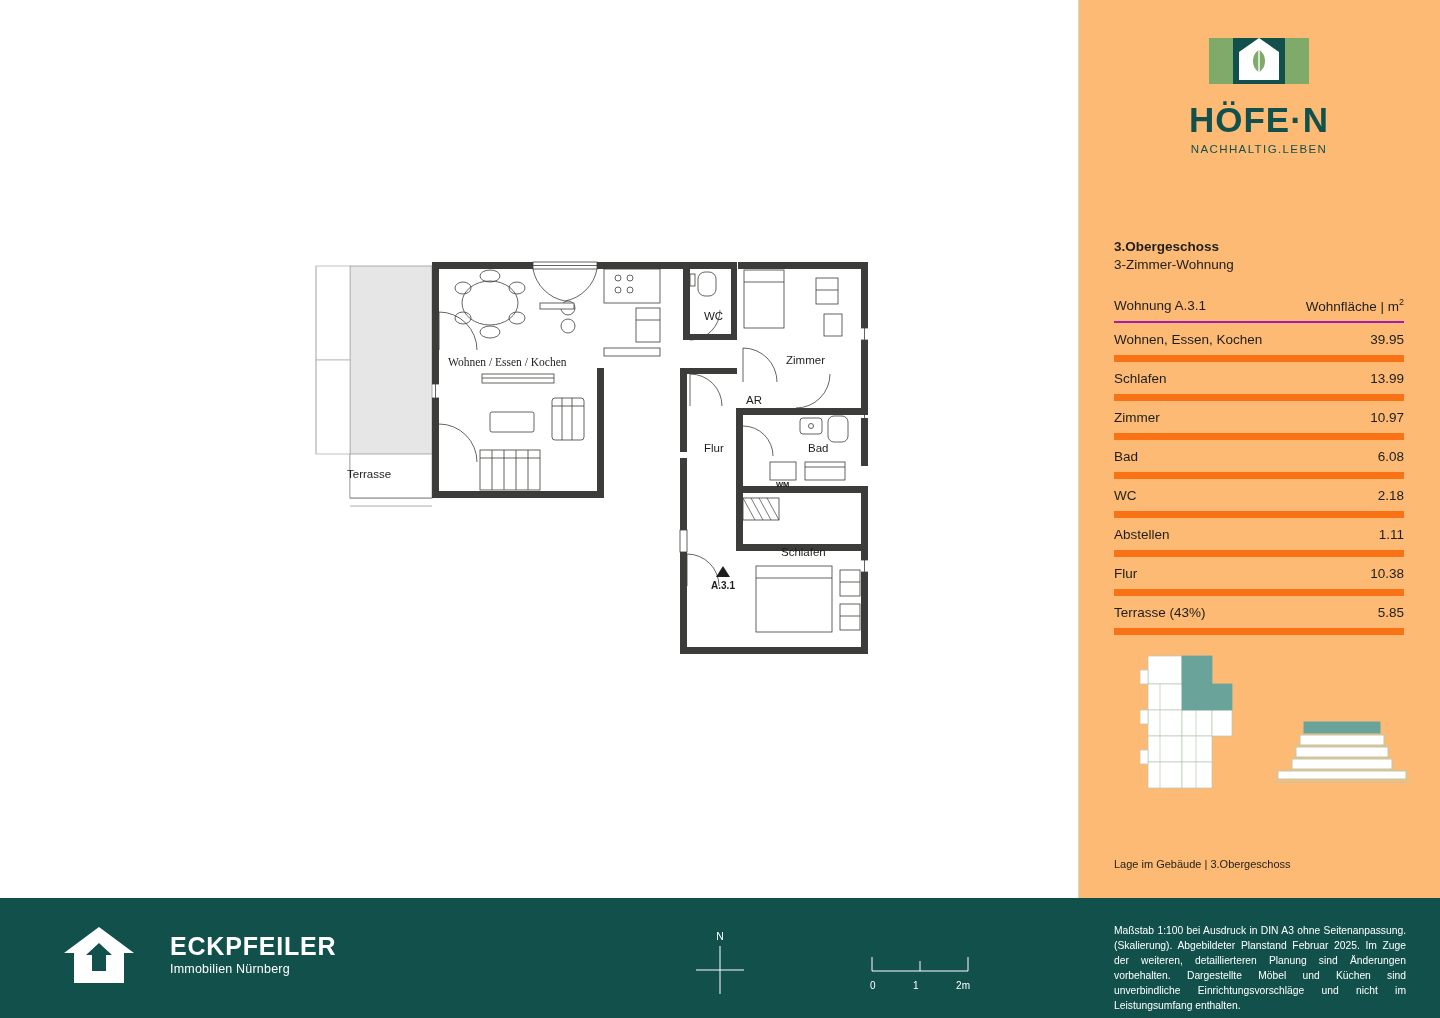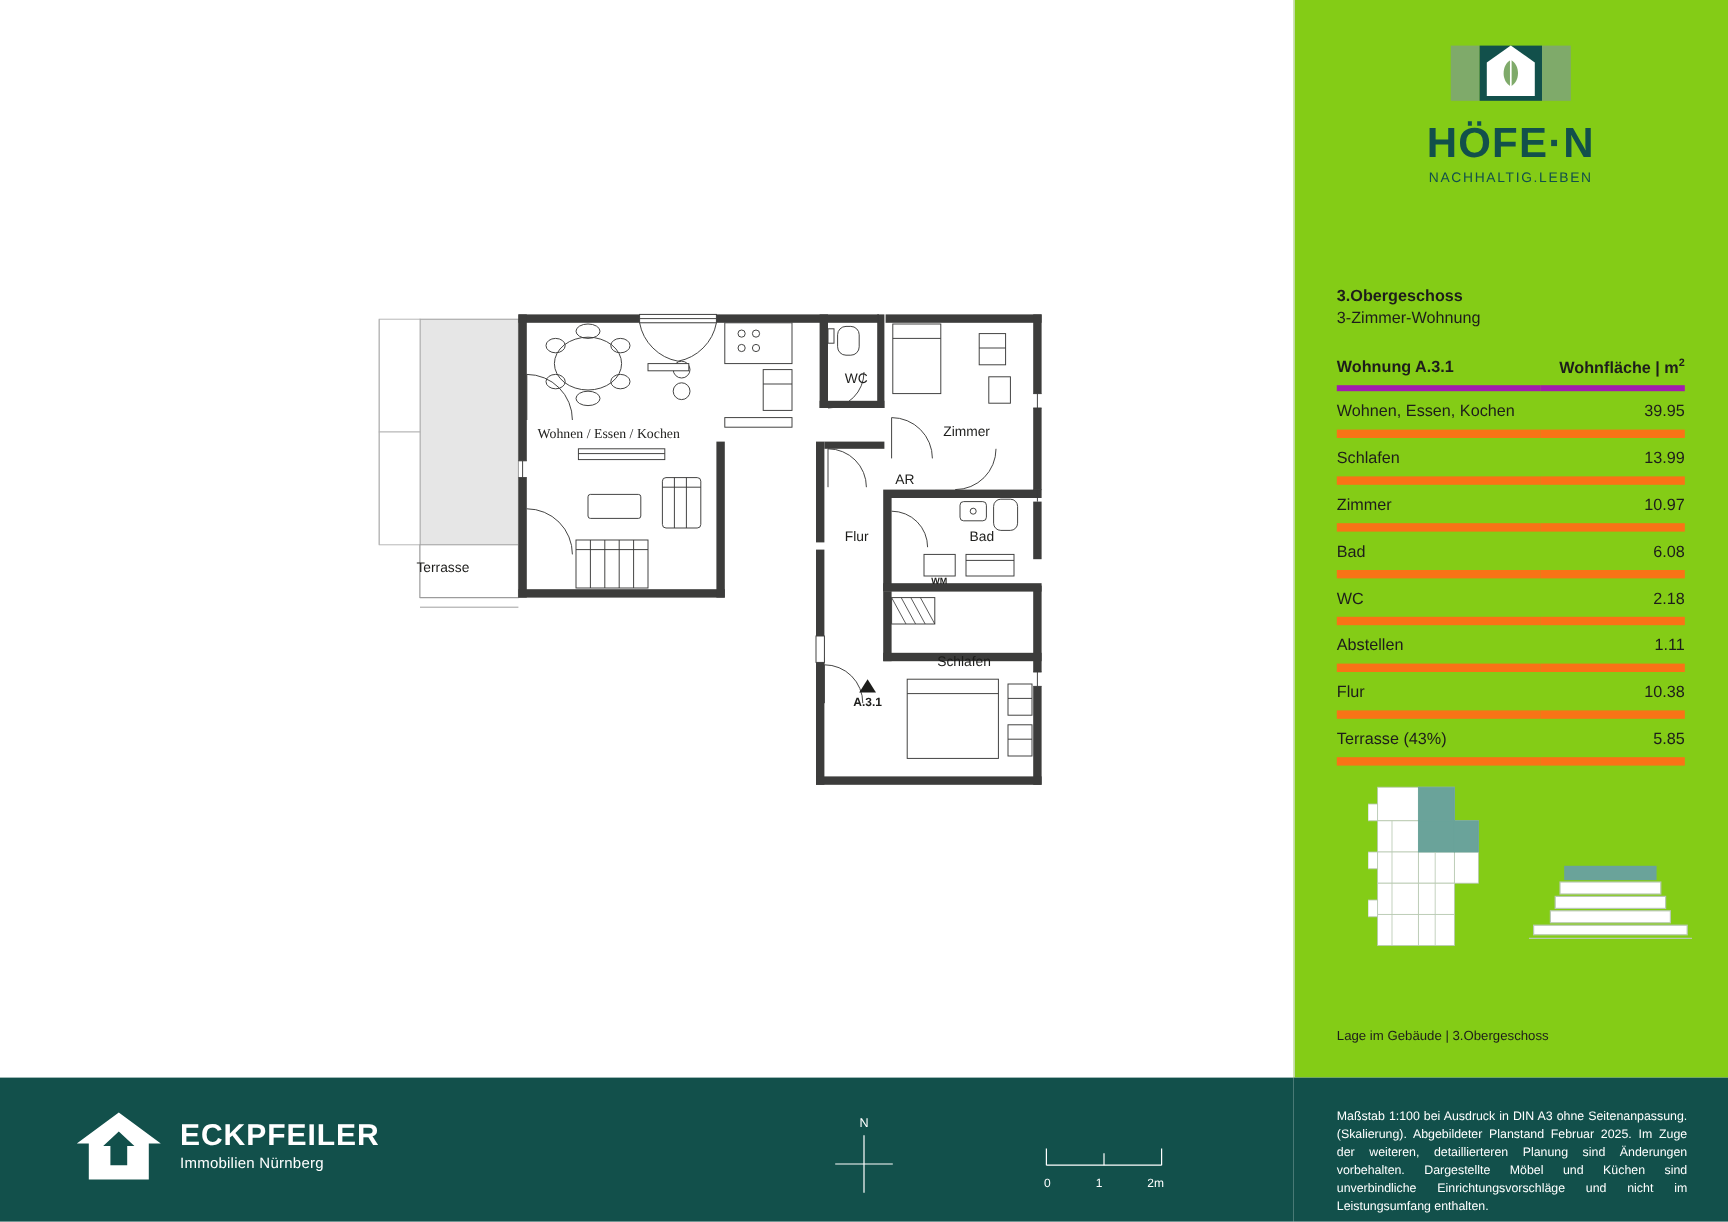--- a/index.html
+++ b/index.html
@@ -15,21 +15,21 @@
   
   .page { position: absolute; inset: 0; }
 
   .plan-area {
     position: absolute; left: 0; top: 0; width: 1078px; height: 898px;
     background: #ffffff;
   }
 
   .sidebar {
     position: absolute; left: 1078px; top: 0; width: 362px; height: 898px;
-    background: #84cc16;
+    background: #fdba74;
   }
 
   .footer {
     position: absolute; left: 0; top: 898px; width: 1078px; height: 120px;
     background: #12504b;
   }
   .footer-right {
     position: absolute; left: 1078px; top: 898px; width: 362px; height: 120px;
     background: #12504b;
   }
@@ -49,37 +49,37 @@
   .info { position: absolute; left: 36px; top: 238px; width: 290px; }
   .info-floor { font-size: 13.5px; color: #1d1d1b; font-weight: bold; line-height: 1.35; }
   .info-type  { font-size: 13.5px; color: #1d1d1b; line-height: 1.35; }
 
   .tbl { width: 100%; border-collapse: collapse; margin-top: 14px; }
   .tbl td {
     font-size: 13.5px; color: #1d1d1b; padding: 9px 0 8px;
     border-bottom: 7px solid #f97316;
   }
   .tbl td.val { text-align: right; white-space: nowrap; }
-  .tbl tr.head td { font-weight: bold; border-bottom: 5px solid #a21caf; padding-bottom: 7px; }
+  .tbl tr.head td { font-weight: normal; border-bottom: 2px solid #a21caf; padding-bottom: 7px; }
   .tbl tr.total td { font-weight: bold; border-bottom: none; }
   sup { font-size: 9px; }
 
   
   .mini-plan { position: absolute; left: 62px; top: 650px; width: 100px; height: 145px; }
   .mini-stack { position: absolute; left: 196px; top: 720px; width: 136px; height: 70px; }
 
   .lage {
     position: absolute; left: 36px; top: 858px;
     font-size: 11px; color: #1d1d1b;
   }
 
   
   .ep-logo { position: absolute; left: 62px; top: 925px; display: flex; align-items: center; gap: 14px; }
   .ep-house { width: 74px; height: 60px; }
-  .ep-txt { color: #ffffff; }
+  .ep-txt { color: #ffffff; margin-left: 20px; }
   .ep-name { font-size: 25px; font-weight: bold; letter-spacing: 0.8px; line-height: 1; }
   .ep-sub { font-size: 12.5px; letter-spacing: 0.2px; margin-top: 3px; }
 
   .north { position: absolute; left: 690px; top: 930px; width: 60px; height: 70px; color:#fff; }
   .north-label { text-align: center; font-size: 10.5px; color: #ffffff; }
 
   .scale { position: absolute; left: 870px; top: 955px; width: 100px; color: #fff; }
   .scale-labels { display: flex; justify-content: space-between; font-size: 10px; color: #ffffff; margin-top: 3px; }
 
   .legal {

